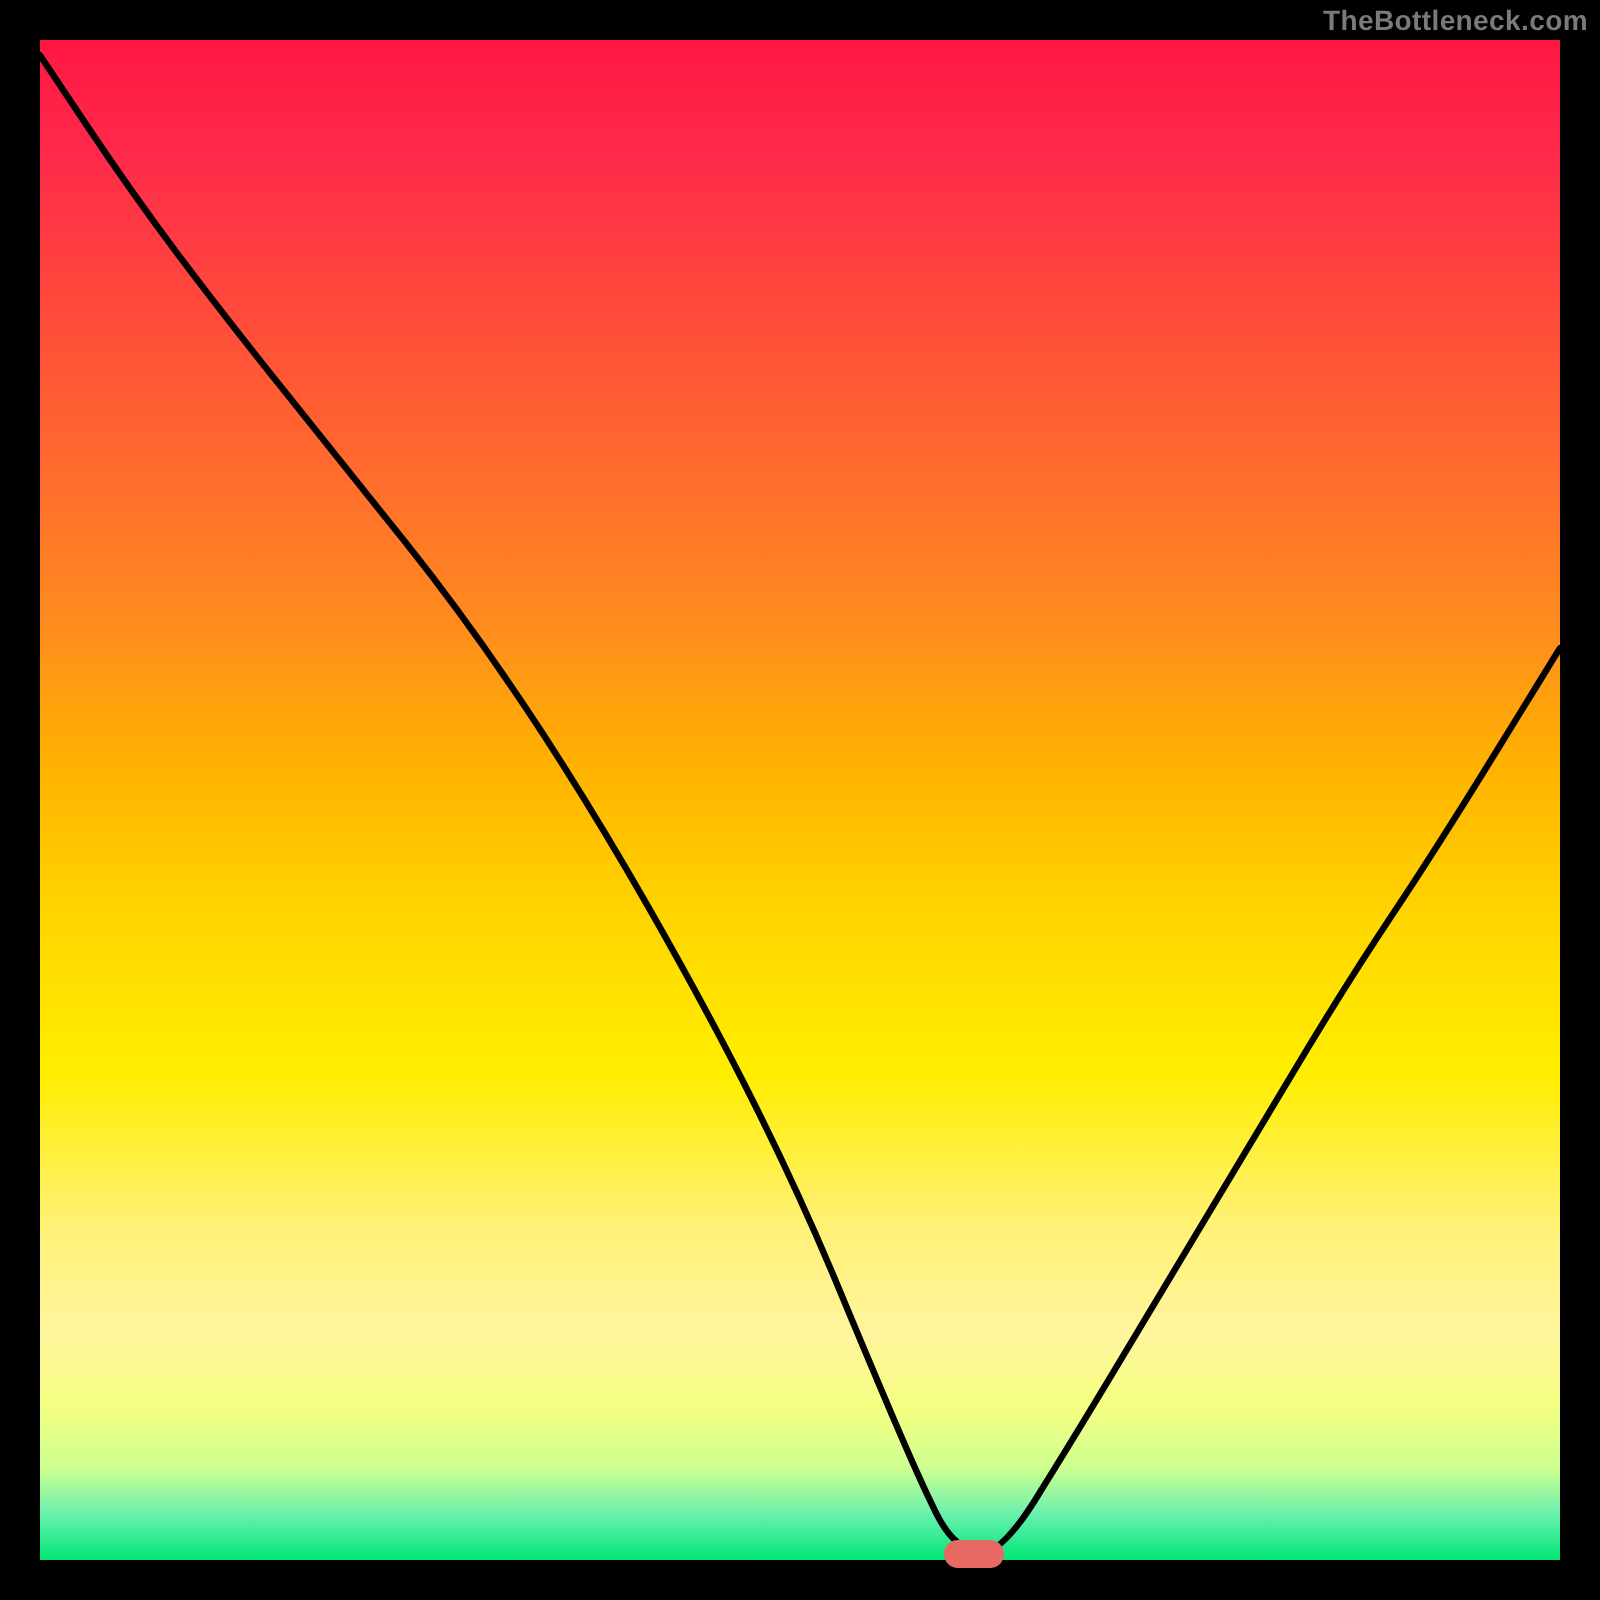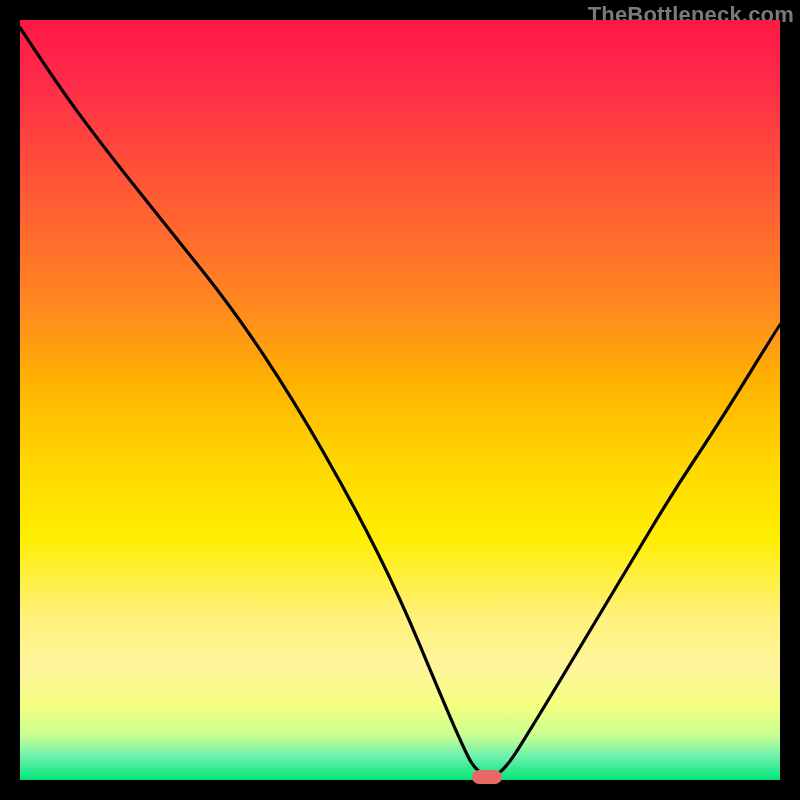--- a/index.html
+++ b/index.html
@@ -31,21 +31,21 @@
       #ccff90 94%,
       #69f0ae 97%,
       #00e676 100%
     );
   }
   .watermark {
     position: absolute;
     right: 6px;
     top: 2px;
     font-family: Arial, Helvetica, sans-serif;
-    font-size: 22px;
+    font-size: 14px;
     font-weight: 600;
     color: #7a7a7a;
     letter-spacing: 0.2px;
   }
   .curve {
     position: absolute;
     left: 0;
     top: 0;
     width: 760px;
     height: 760px;

